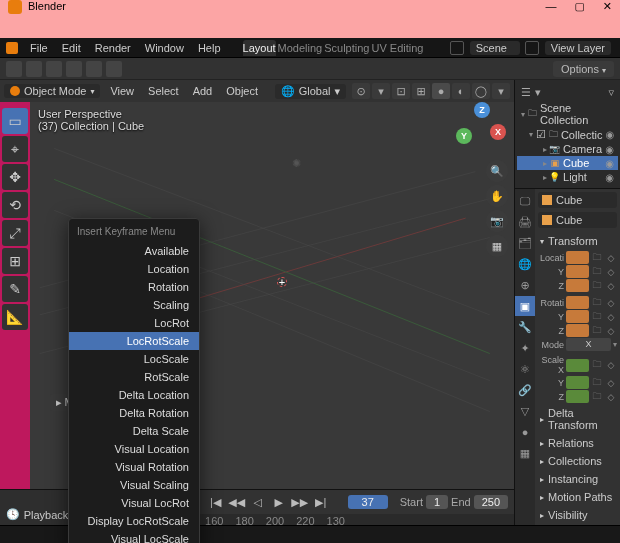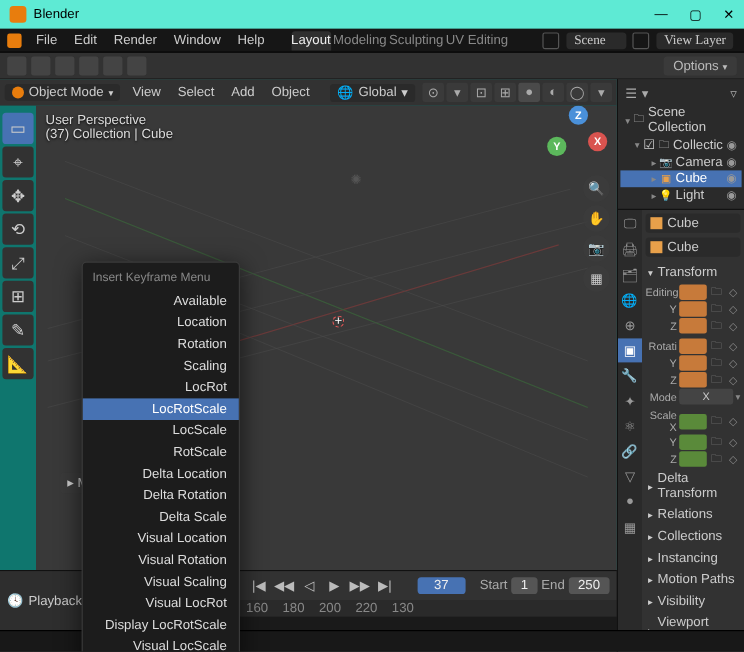--- a/index.html
+++ b/index.html
@@ -1,35 +1,35 @@
 <!DOCTYPE html>
 <html><head>
 <meta charset="utf-8">
 <style>
 * { margin: 0; padding: 0; box-sizing: border-box; font-family: -apple-system, "Segoe UI", sans-serif; font-size: 11px; user-select: none; }
 body { background: #161616; color: #ccc; width: 620px; height: 543px; overflow: hidden; position: relative; }
-.titlebar { background: #5eead4; color: #000; height: 24px; display: flex; align-items: center; padding: 0 8px; }
+.titlebar { background: #fca5a5; color: #000; height: 38px; display: flex; align-items: flex-start; padding: 0 8px; }
 .titlebar .logo { width: 14px; height: 14px; background: #e87d0d; border-radius: 3px; margin-right: 6px; }
 .titlebar .title { flex: 1; }
 .titlebar .winbtns { display: flex; gap: 18px; font-size: 13px; }
 .menubar { background: #161616; height: 20px; display: flex; align-items: center; padding: 0 6px; gap: 2px; border-bottom: 1px solid #000; }
 .menubar .blicon { width: 12px; height: 12px; background: #e87d0d; border-radius: 2px; margin-right: 4px; }
 .menubar .mitem { padding: 2px 6px; color: #ccc; cursor: pointer; }
 .menubar .tabsep { width: 12px; }
 .menubar .tab { padding: 2px 0; color: #888; border-radius: 3px 3px 0 0; text-align: center; }
 .menubar .tab.active { background: #2f2f2f; color: #eee; }
 .menubar .spacer { flex: 1; }
 .menubar .sceneicon { width: 14px; height: 14px; border: 1px solid #555; border-radius: 2px; margin-right: 4px; }
-.menubar .scenebox { background: #2a2a2a; border-radius: 3px; padding: 1px 6px; color: #ccc; margin-right: 3px; min-width: 50px; font-family: Liberation Serif, serif; }
+.menubar .scenebox { background: #2a2a2a; border-radius: 3px; padding: 1px 6px; color: #ccc; margin-right: 3px; min-width: 50px; }
 .toolbar2 { background: #323232; height: 22px; display: flex; align-items: center; padding: 0 6px; gap: 4px; border-bottom: 1px solid #222; }
 .toolbar2 .tbtn { width: 16px; height: 16px; background: #444; border-radius: 2px; }
 .toolbar2 .optbtn { background: #3a3a3a; padding: 2px 8px; border-radius: 3px; color: #bbb; margin-left: auto; }
 .main { display: flex; height: calc(100% - 64px); }
 .leftcol { display: flex; flex-direction: column; flex: 1; }
-.viewport-wrap { flex: 1; display: flex; position: relative; background: #0f766e; }
+.viewport-wrap { flex: 1; display: flex; position: relative; background: #be185d; }
 .vheader { position: absolute; top: 0; left: 0; right: 0; height: 22px; background: #323232; display: flex; align-items: center; padding: 0 4px; gap: 6px; z-index: 3; }
 .vheader .vdrop { background: #2a2a2a; border-radius: 3px; padding: 1px 6px; color: #ccc; display: flex; align-items: center; gap: 4px; }
 .vheader .vicon { width: 10px; height: 10px; background: #e87d0d; border-radius: 50%; }
 .vheader .vitem { color: #ccc; padding: 2px 4px; }
 .vheader .rbtns { margin-left: auto; display: flex; gap: 2px; }
 .vheader .rbtn { width: 18px; height: 16px; background: #3a3a3a; border-radius: 2px; display: flex; align-items: center; justify-content: center; color: #aaa; }
 .lefttools { position: absolute; left: 2px; top: 28px; width: 28px; display: flex; flex-direction: column; gap: 2px; z-index: 3; }
 .lefttools .ltool { width: 26px; height: 26px; background: #323232; border-radius: 3px; display: flex; align-items: center; justify-content: center; color: #ccc; font-size: 14px; }
 .lefttools .ltool.active { background: #4772b3; }
 .viewport { position: absolute; inset: 22px 0 0 30px; background: #393939; overflow: hidden; }
@@ -311,21 +311,21 @@
           <span class="cubeicon"></span>
           <span>Cube</span>
         </div>
         <div class="propname">
           <span class="cubeicon"></span>
           <span>Cube</span>
         </div>
         <div class="panelhead">Transform</div>
 
         <div class="proprow">
-            <span class="lbl">Editing</span>
+            <span class="lbl">Locati</span>
             <div class="val orange"></div>
             <span class="stbtn">🗀</span>
             <span class="stbtn">◇</span>
           </div>
         <div class="proprow">
             <span class="lbl">Y</span>
             <div class="val orange"></div>
             <span class="stbtn">🗀</span>
             <span class="stbtn">◇</span>
           </div>

